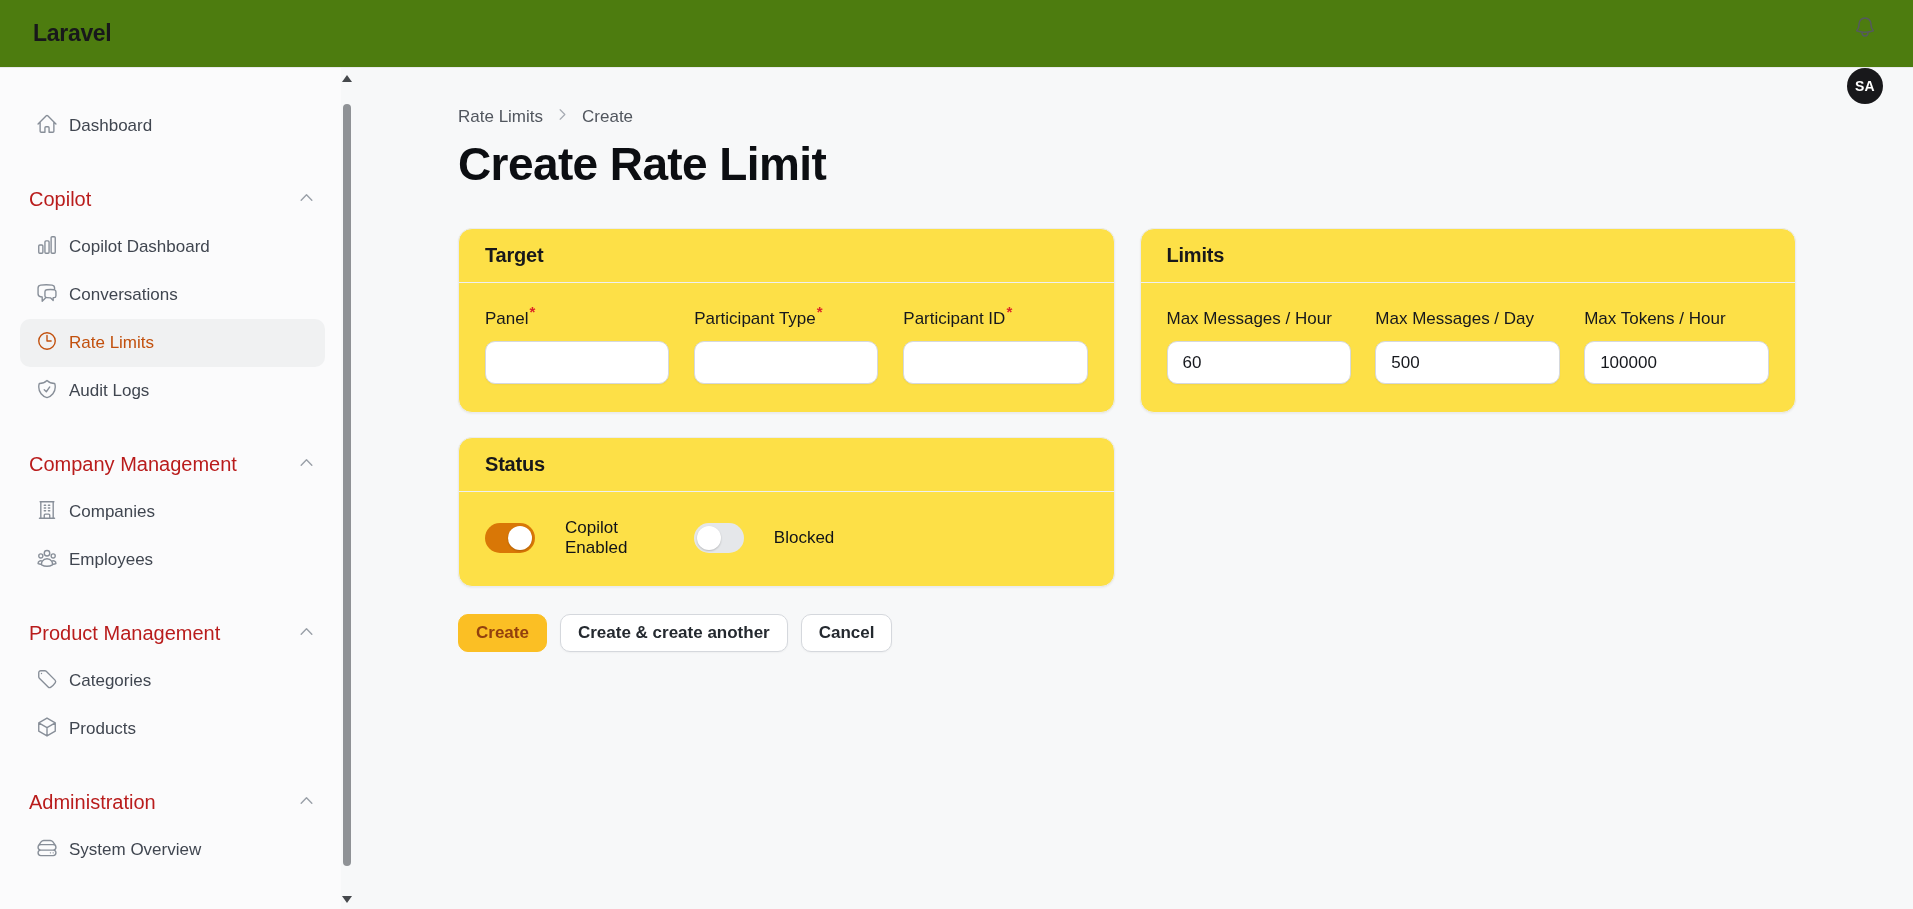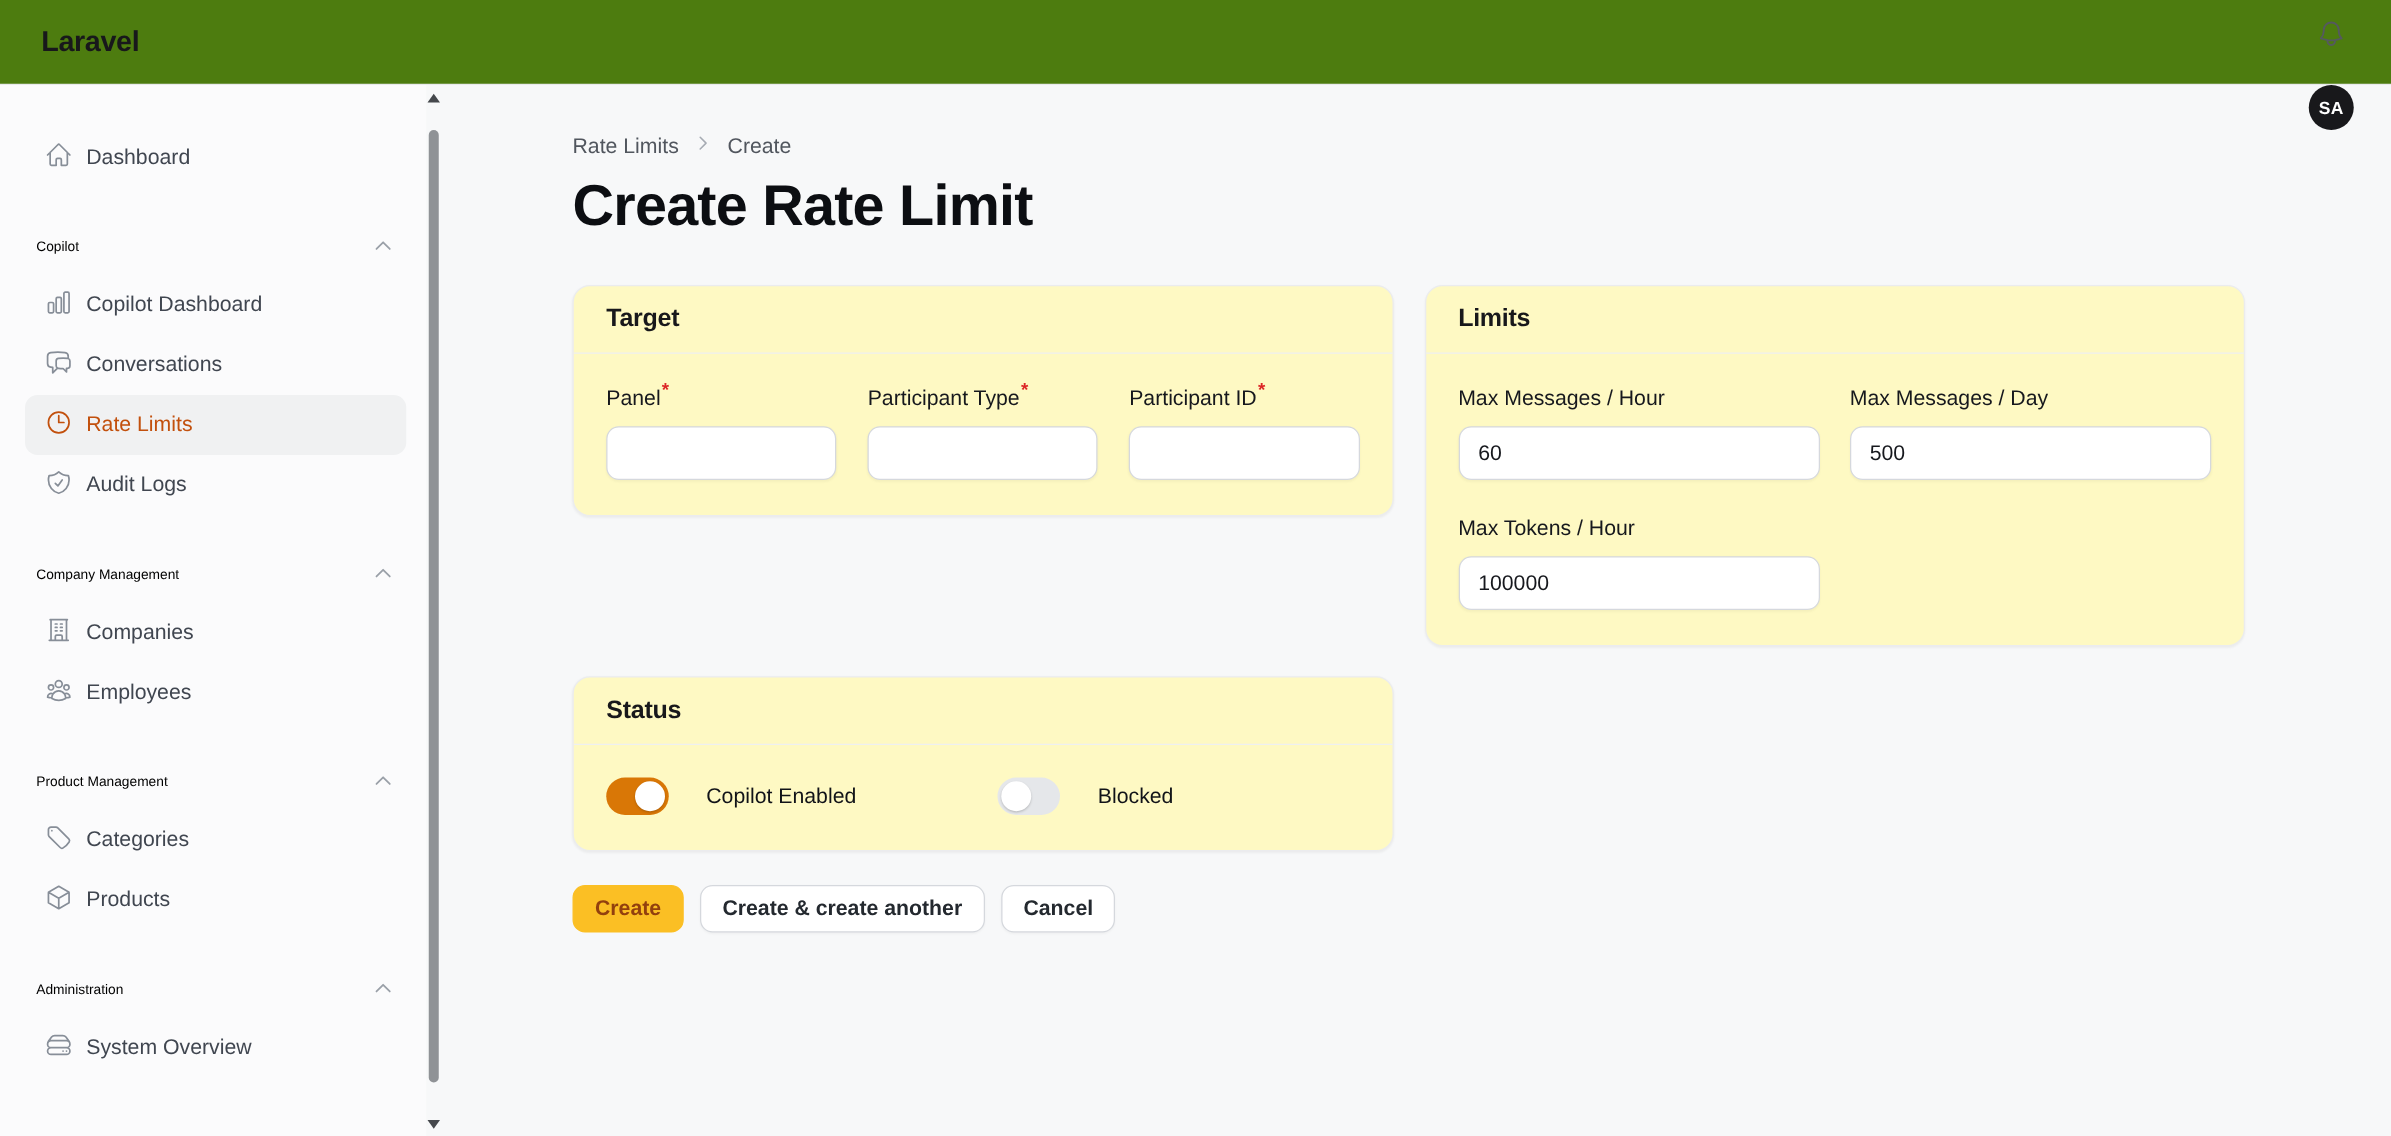--- a/index.html
+++ b/index.html
@@ -33,21 +33,21 @@
     padding:0 12px 0 16px; border-radius:10px; cursor:pointer;
     color:#404650; font-weight:500; font-size:17px;
   }
   .side-item svg { width:22px; height:22px; color:#878e98; flex:none; }
   .side-item.active { background:#f0f1f2; color:#c2500d; }
   .side-item.active svg { color:#c2500d; }
   .side-group { margin-top:38px; }
   .group-label {
     display:flex; align-items:center; justify-content:space-between;
     padding:0 10px 0 9px; margin-bottom:12px; cursor:pointer;
-    color:#000000; font-size:11px; font-weight:500; background:none; border:none; width:100%;
+    color:#b91c1c; font-size:20px; font-weight:500; background:none; border:none; width:100%;
     font-family:inherit;
   }
   .group-label svg { width:17px; height:17px; color:#9aa0a8; }
   
   .sb-track { position:absolute; left:341px; top:0; width:12px; height:841px; }
   .sb-arrow { position:absolute; left:1px; width:0; height:0; border-left:5px solid transparent; border-right:5px solid transparent; }
   .sb-arrow.up { top:7px; border-bottom:7px solid #45484c; }
   .sb-arrow.down { bottom:6px; border-top:7px solid #45484c; }
   .sb-thumb { position:absolute; left:2px; top:36px; width:8px; height:762px; background:#8f9296; border-radius:4px; cursor:grab; }
   
@@ -55,28 +55,28 @@
   .page { width:1338px; margin:0 auto; padding-top:39px; }
   .breadcrumb { display:flex; align-items:center; gap:12px; font-size:17px; color:#51565e; }
   .breadcrumb .crumb-link { cursor:pointer; }
   .breadcrumb svg { width:15px; height:15px; color:#a6abb3; }
   h1.page-title { margin-top:10px; font-size:46px; font-weight:700; color:#0c0e12; letter-spacing:-0.6px; }
   .form-grid {
     margin-top:37px; display:grid; grid-template-columns:1fr 1fr;
     gap:24px 25px; align-items:start;
   }
   .card {
-    background:#fef9c3; border:1px solid #ebecee; border-radius:14px;
+    background:#fde047; border:1px solid #ebecee; border-radius:14px;
     box-shadow:0 1px 2px rgba(0,0,0,.05);
   }
   .card-header { padding:15px 26px; border-bottom:1px solid #eef0f1; }
   .card-header h2 { font-size:20px; font-weight:600; color:#18181b; letter-spacing:-0.2px; }
   .card-body { padding:26px 26px 28px; display:grid; }
   .cols-3 { grid-template-columns:1fr 1fr 1fr; gap:25px; }
-  .cols-2 { grid-template-columns:1fr 1fr; gap:29px 24px; }
+  .cols-2 { grid-template-columns:1fr 1fr 1fr; gap:29px 24px; }
   .field-label { display:block; font-size:17px; font-weight:500; color:#16181d; margin-bottom:12px; }
   .required-mark { color:#dc2626; font-size:15px; vertical-align:super; line-height:0; margin-left:1px; font-weight:600; }
   .text-input {
     width:100%; height:43px; border:1px solid #d5d8dd; border-radius:10px;
     box-shadow:0 1px 2px rgba(0,0,0,.04); padding:0 15px; font-size:17px;
     color:#16181d; background:#fff; font-family:inherit; outline:none;
   }
   .toggle-row { display:flex; align-items:center; gap:30px; }
   .toggle {
     position:relative; width:50px; height:30px; border-radius:15px; border:none;

